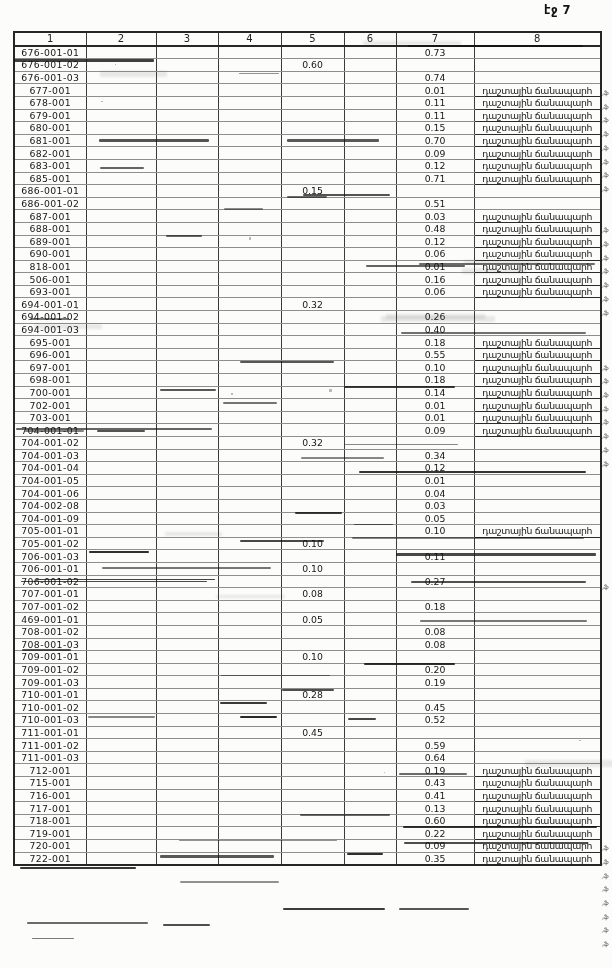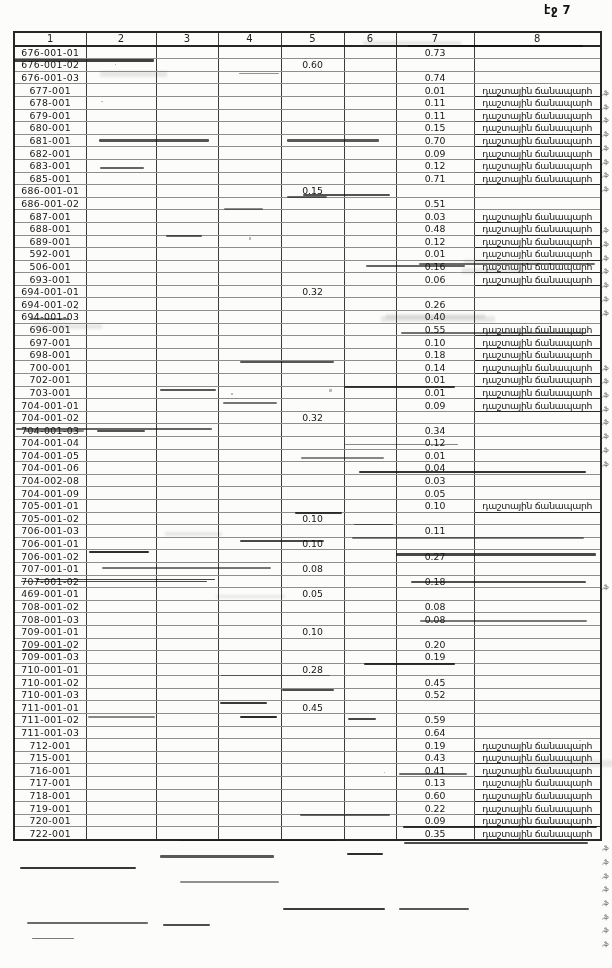--- a/index.html
+++ b/index.html
@@ -226,21 +226,31 @@
         <td class="id-cell">689-001</td>
         <td></td>
         <td></td>
         <td></td>
         <td></td>
         <td></td>
         <td>0.12</td>
         <td class="road-cell filled">դաշտային ճանապարհ</td>
       </tr>
       <tr>
-        <td class="id-cell">592-001</td>
+        <td class="id-cell">690-001</td>
+        <td></td>
+        <td></td>
+        <td></td>
+        <td></td>
+        <td></td>
+        <td>0.06</td>
+        <td class="road-cell filled">դաշտային ճանապարհ</td>
+      </tr>
+      <tr>
+        <td class="id-cell">818-001</td>
         <td></td>
         <td></td>
         <td></td>
         <td></td>
         <td></td>
         <td>0.01</td>
         <td class="road-cell filled">դաշտային ճանապարհ</td>
       </tr>
       <tr>
         <td class="id-cell">506-001</td>
@@ -284,20 +294,30 @@
       </tr>
       <tr class="dark-top">
         <td class="id-cell">694-001-03</td>
         <td></td>
         <td></td>
         <td></td>
         <td></td>
         <td></td>
         <td>0.40</td>
         <td class="road-cell"></td>
+      </tr>
+      <tr>
+        <td class="id-cell">695-001</td>
+        <td></td>
+        <td></td>
+        <td></td>
+        <td></td>
+        <td></td>
+        <td>0.18</td>
+        <td class="road-cell filled">դաշտային ճանապարհ</td>
       </tr>
       <tr>
         <td class="id-cell">696-001</td>
         <td></td>
         <td></td>
         <td></td>
         <td></td>
         <td></td>
         <td>0.55</td>
         <td class="road-cell filled">դաշտային ճանապարհ</td>

